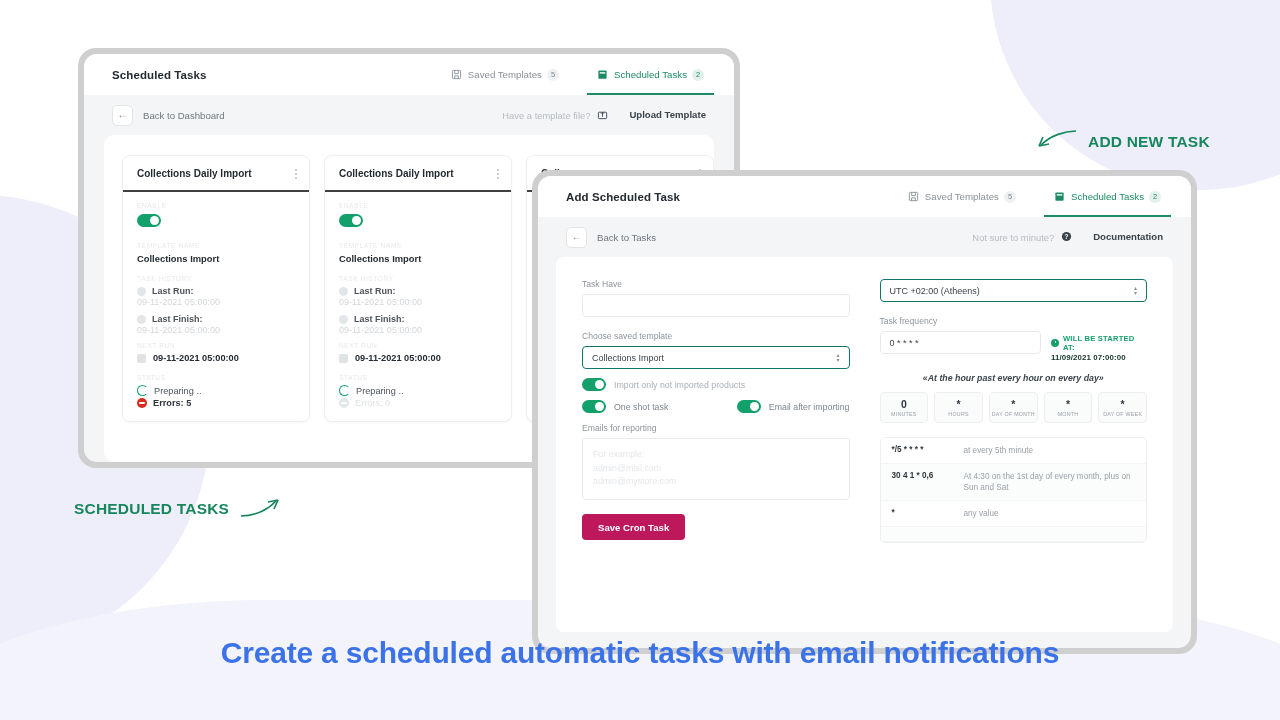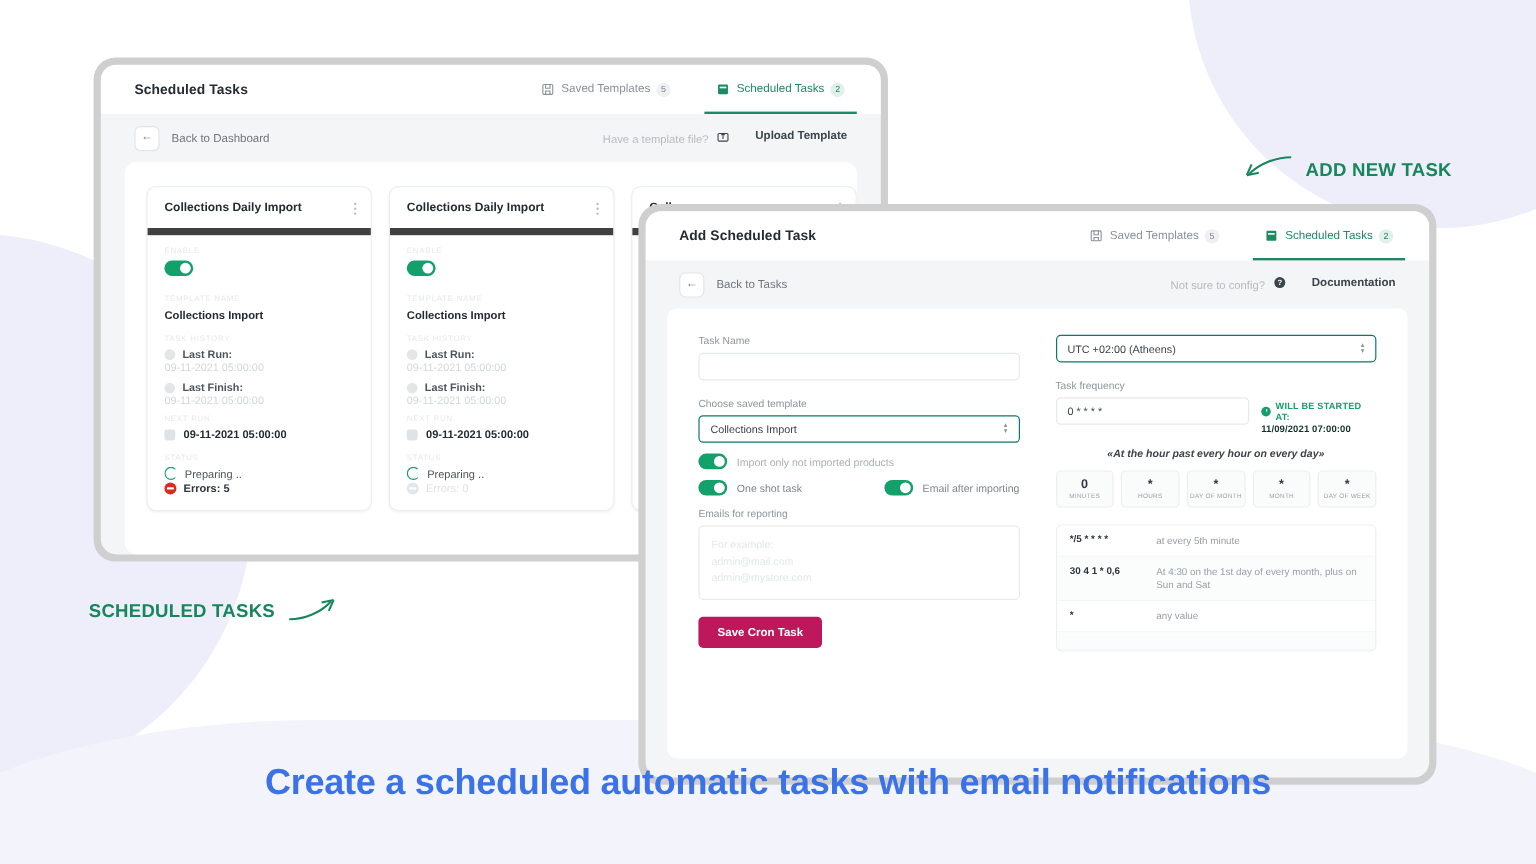--- a/index.html
+++ b/index.html
@@ -53,21 +53,21 @@
   #back-window{left:78px;top:48px;width:662px;height:420px;}
   .board{
     margin:0 20px;background:#fff;border-radius:10px;flex:1 1 auto;overflow:hidden;
     padding:20px 0 0 18px;box-sizing:border-box;
   }
   .cards{display:flex;gap:14px;}
   .task-card{
     width:188px;flex:0 0 188px;background:#fff;border:1px solid #eceef0;border-radius:8px;
     box-sizing:border-box;box-shadow:0 1px 2px rgba(16,24,40,.04);
   }
-  .card-head{display:flex;align-items:center;padding:12px 12px 11px 14px;border-bottom:6px solid #404040;}
+  .card-head{display:flex;align-items:center;padding:12px 12px 11px 14px;border-bottom:2px solid #404040;}
   .card-title{font-size:10px;font-weight:bold;color:#242b33;}
   .kebab{margin-left:auto;display:flex;flex-direction:column;gap:2px;align-items:center;}
   .kebab i{width:2px;height:2px;border-radius:50%;background:#b9bec4;display:block;}
   .card-body{padding:10px 14px 13px 14px;}
   .flabel{font-size:6.6px;letter-spacing:.6px;color:#e6e8ea;text-transform:uppercase;margin-bottom:4px;}
   .toggle{width:24px;height:13px;border-radius:7px;background:#13a06b;position:relative;display:inline-block;}
   .toggle:after{content:"";position:absolute;width:9.5px;height:9.5px;border-radius:50%;background:#fff;
     right:1.8px;top:1.75px;}
   .tval{font-size:9.4px;font-weight:bold;color:#242b33;}
   .hist-row{display:flex;align-items:center;gap:6px;margin-top:1px;}
@@ -360,37 +360,37 @@
         </div>
       </div>
     </div>
 
     <div class="subbar">
       <div class="backbtn">
         <span class="backsq">←</span>
         <span class="backlbl">Back to Tasks</span>
       </div>
       <div class="subright">
-        <span class="hinttxt">Not sure to config?</span>
+        <span class="hinttxt">Not sure to minute?</span>
         <span class="actionlnk">
           <span>
             <svg width="11" height="11" viewBox="0 0 24 24">
                 <circle cx="12" cy="12" r="10" fill="#3b434b"></circle>
                 <text x="12" y="17" font-size="14" fill="#fff" text-anchor="middle" font-family="Liberation Sans, sans-serif">?</text>
               </svg>
           </span>
           <span>Documentation</span>
         </span>
       </div>
     </div>
 
     <div class="modal-body">
 
       <div class="col">
-        <div class="flbl">Task Name</div>
+        <div class="flbl">Task Have</div>
         <div class="finput"></div>
 
         <div class="gap14"></div>
         <div class="flbl">Choose saved template</div>
         <div class="fselect">
           <span>Collections Import</span>
           <span class="chev">▴<br>▾</span>
         </div>
 
         <div class="tg-row">

